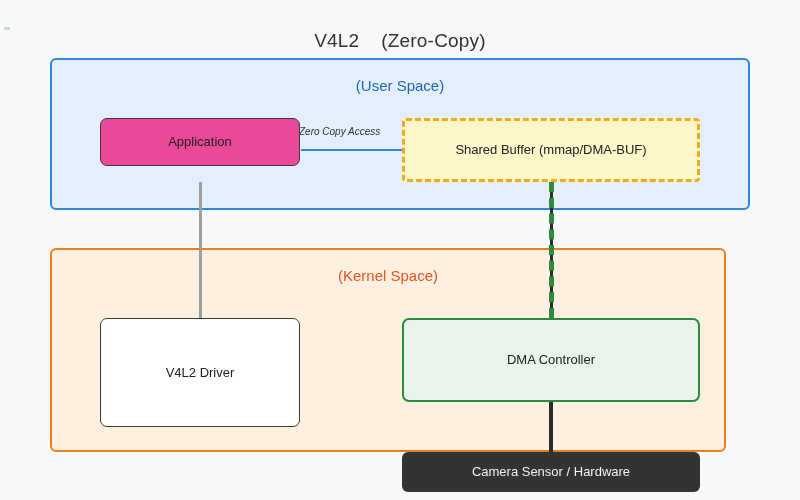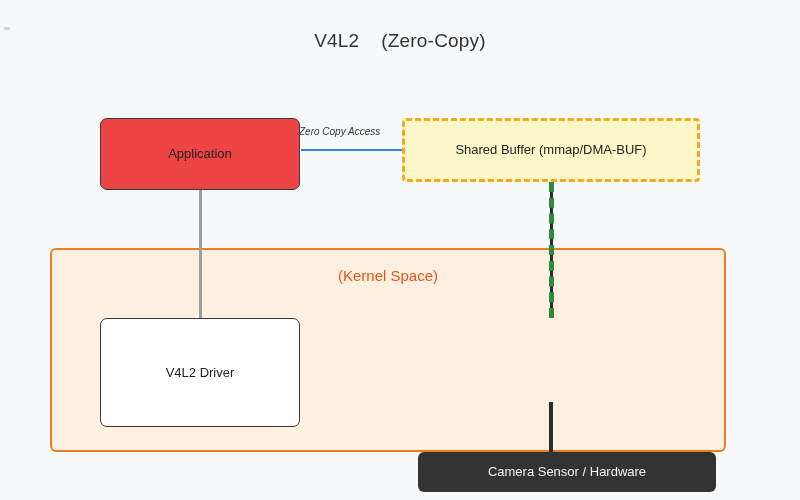--- a/index.html
+++ b/index.html
@@ -144,22 +144,22 @@
     text-align: center;
     z-index: 5;
   }
   .node-title { font-size: 13px; line-height: 1.35; }
   .node-sub   { font-size: 11.5px; line-height: 1.4; }
 
   #node-application {
     left: 100px;
     top: 118px;
     width: 200px;
-    height: 72px;
-    background: #ef4444;
+    height: 48px;
+    background: #ec4899;
     border: 1.6px solid #3a3a3a;
   }
   #node-shared-buffer {
     left: 402px;
     top: 118px;
     width: 298px;
     height: 64px;
     background: #fdf6c8;
     border: 3px dashed #f0ab20;
     border-radius: 4px;
@@ -183,21 +183,20 @@
   #node-camera-sensor {
     left: 402px;
     top: 452px;
     width: 298px;
     height: 40px;
     background: #333333;
     border: none;
     color: #f2f2f2;
     border-radius: 6px;
     z-index: 6;
-    margin-left: 16px;
   }
   #node-camera-sensor .node-title { font-size: 13px; color: #f2f2f2; }
 
   
   #corner-artifact {
     position: absolute;
     left: 4px;
     top: 27px;
     width: 6px;
     height: 3px;
@@ -207,20 +206,23 @@
 </style>
 </head>
 <body>
 
 <div class="stage">
 
   <div id="corner-artifact"></div>
 
   <div id="diagram-title">V4L2    (Zero-Copy)</div>
 
+  <div class="zone" id="user-space-zone">
+    <div class="zone-label" id="user-space-label">(User Space)</div>
+  </div>
 
   <div class="zone" id="kernel-space-zone">
     <div class="zone-label" id="kernel-space-label">(Kernel Space)</div>
   </div>
 
   <div class="conn" id="conn-app-driver"></div>
 
   <div class="conn" id="conn-app-buffer"></div>
 
   <div id="conn-app-buffer-label">Zero Copy Access</div>
@@ -235,18 +237,21 @@
   </div>
 
   <div class="node" id="node-shared-buffer">
     <div class="node-title">Shared Buffer (mmap/DMA-BUF)</div>
   </div>
 
   <div class="node" id="node-v4l2-driver">
     <div class="node-title">V4L2 Driver</div>
   </div>
 
+  <div class="node" id="node-dma-controller">
+    <div class="node-title">DMA Controller</div>
+  </div>
 
   <div class="node" id="node-camera-sensor">
     <div class="node-title">Camera Sensor / Hardware</div>
   </div>
 
 </div>
 
 </body></html>

